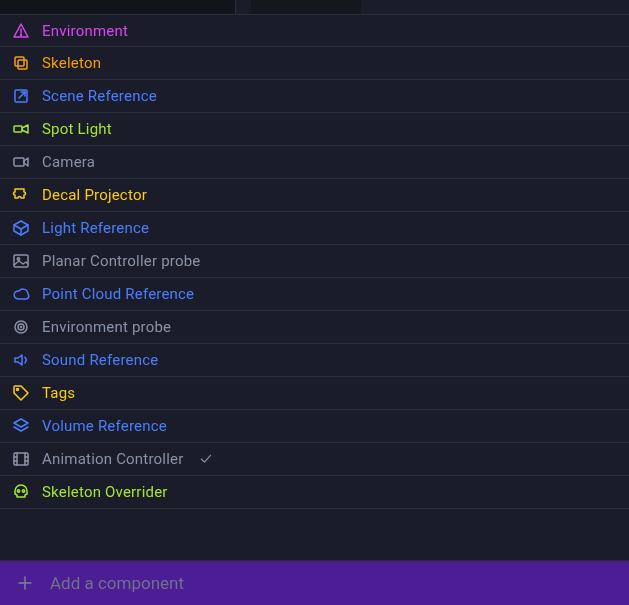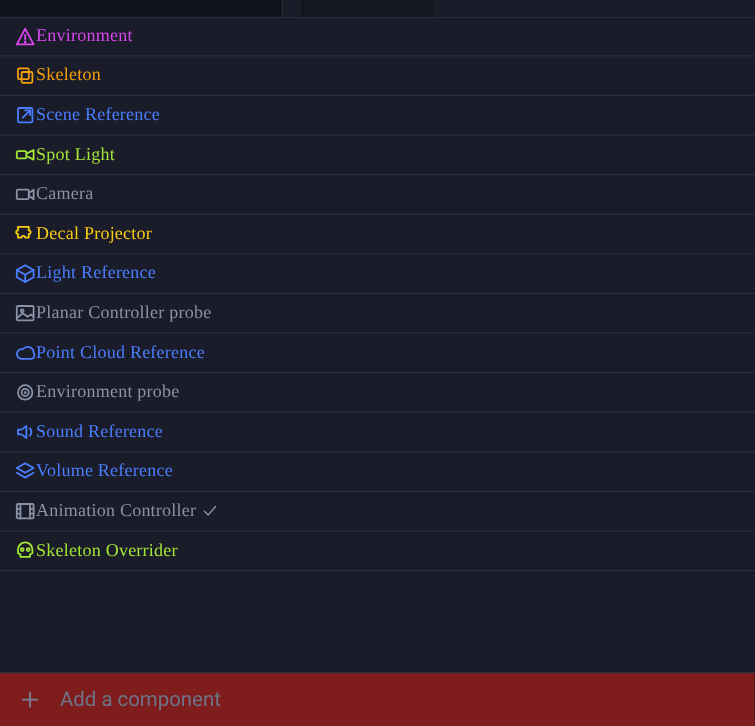--- a/index.html
+++ b/index.html
@@ -41,23 +41,23 @@
   .list {
     flex: 1;
     overflow: hidden;
   }
   .row {
     height: 33px;
     display: flex;
     align-items: center;
     padding: 0 12px;
     border-bottom: 1px solid #2c303c;
+    gap: 12px;
     cursor: pointer;
     box-sizing: border-box;
-    font-family: Liberation Serif, serif;
   }
   .row:first-child { border-top: 1px solid #2c303c; }
   .icon-slot {
     width: 18px;
     height: 18px;
     display: flex;
     align-items: center;
     justify-content: center;
     flex-shrink: 0;
   }
@@ -74,21 +74,21 @@
     display:flex;
     align-items:center;
   }
   .check svg { stroke:#8a92a8; width:14px; height:14px;}
   .footer {
     height: 44px;
     display: flex;
     align-items: center;
     padding: 0 16px;
     gap: 14px;
-    background: #7f1d1d;
+    background: #4c1d95;
     border-top: 1px solid #2a2d3a;
   }
   .footer svg { stroke: #7a8298; }
   .add-input {
     flex: 1;
     background: transparent;
     border: none;
     outline: none;
     color: #c4cbe0;
     font-size: 17px;
@@ -275,20 +275,28 @@
         <span class="label">Environment probe</span>
       </div>
       <div class="row c-blue">
         <span class="icon-slot">
           <svg viewBox="0 0 18 18">
             <use href="#speaker-icon"></use>
           </svg>
         </span>
         <span class="label">Sound Reference</span>
       </div>
+      <div class="row c-yellow">
+        <span class="icon-slot">
+          <svg viewBox="0 0 18 18">
+            <use href="#tag-icon"></use>
+          </svg>
+        </span>
+        <span class="label">Tags</span>
+      </div>
       <div class="row c-blue">
         <span class="icon-slot">
           <svg viewBox="0 0 18 18">
             <use href="#layers-icon"></use>
           </svg>
         </span>
         <span class="label">Volume Reference</span>
       </div>
       <div class="row c-gray">
         <span class="icon-slot">

